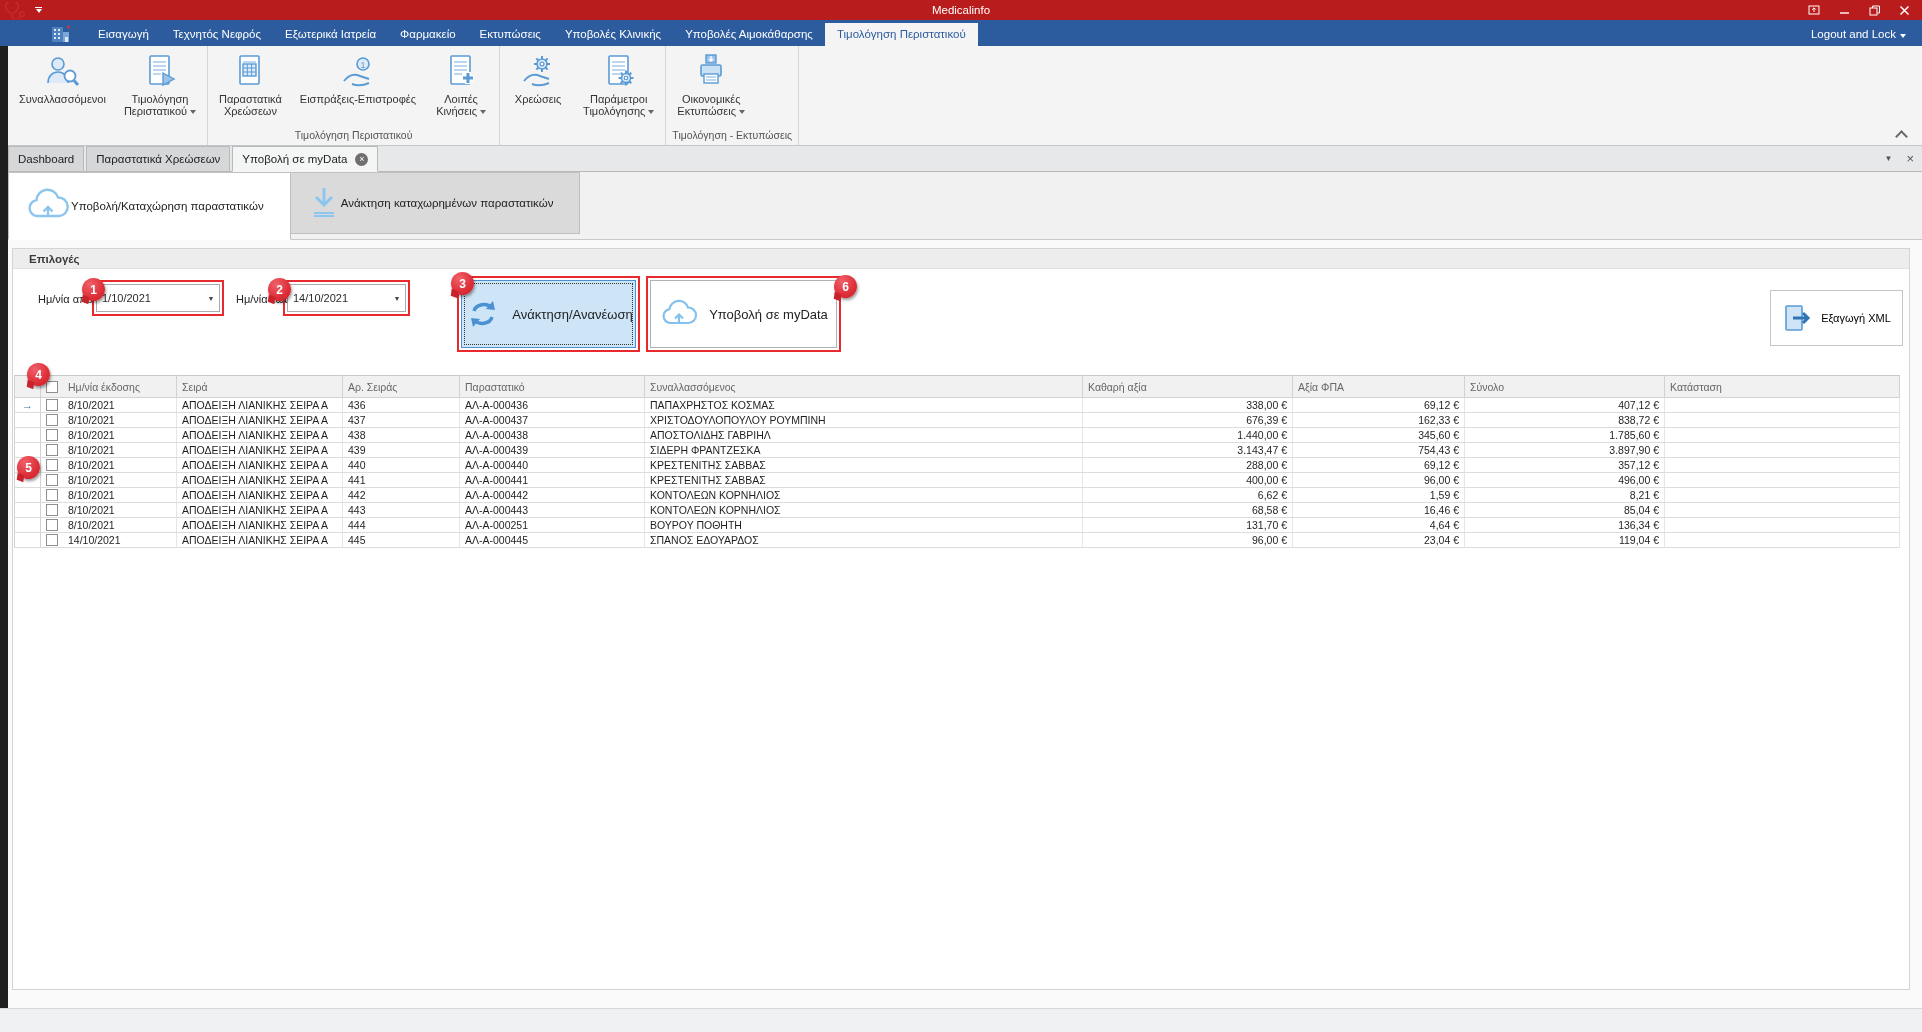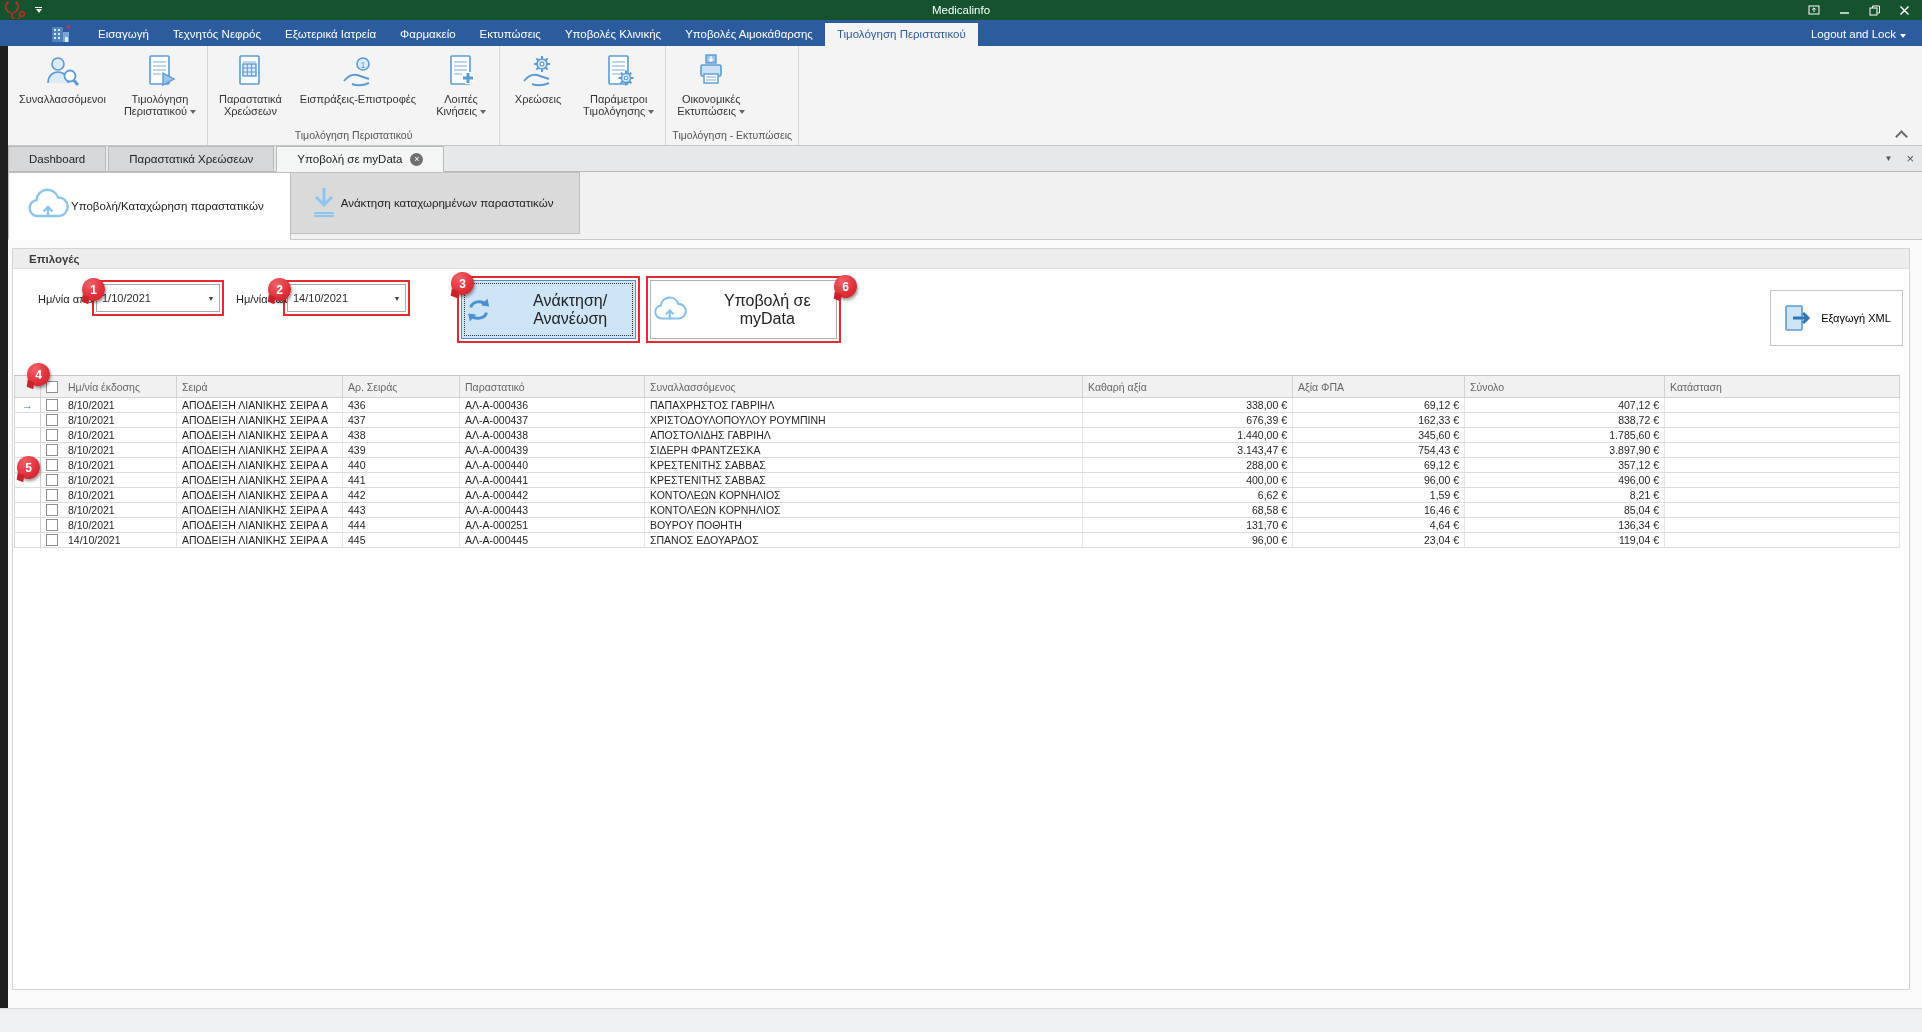--- a/index.html
+++ b/index.html
@@ -1,21 +1,21 @@
 <!DOCTYPE html>
 <html><head>
 <meta charset="utf-8">
 <style>
   * { margin:0; padding:0; box-sizing:border-box; }
   html,body { width:1922px; height:1032px; overflow:hidden;
     font-family:"Liberation Sans","DejaVu Sans",sans-serif; font-size:11px; color:#2b2b2b;
     background:#f2f2f2; position:relative; }
 
   
-  .titlebar { position:absolute; left:0; top:0; width:100%; height:20px; background:#14532d;
+  .titlebar { position:absolute; left:0; top:0; width:100%; height:20px; background:#b91c1c;
     display:flex; align-items:center; color:#fff; }
   .titlebar .logo { margin-left:3px; width:26px; height:18px; }
   .qat-arrow { margin-left:6px; display:flex; flex-direction:column; align-items:center; cursor:pointer; }
   .qat-arrow .bar { width:7px; border-top:1px solid #fff; margin-bottom:1px; }
   .qat-arrow .tri { width:0; height:0; border-left:3px solid transparent; border-right:3px solid transparent; border-top:4px solid #fff; }
   .title-text { position:absolute; left:0; right:0; text-align:center; font-size:11.5px; }
   .winbtns { margin-left:auto; display:flex; gap:18px; margin-right:12px; z-index:2; }
   .winbtn { width:12px; height:12px; display:flex; align-items:center; justify-content:center; cursor:pointer; }
 
   
@@ -37,21 +37,21 @@
   .rbtn .lbl { text-align:center; font-size:11px; line-height:12px; color:#333; white-space:nowrap; }
   .rbtn .arrow { display:inline-block; width:0; height:0; border-left:3px solid transparent; border-right:3px solid transparent; border-top:4px solid #666; margin-left:3px; vertical-align:middle; }
   .rgroup-label { height:18px; text-align:center; font-size:10.5px; color:#555; line-height:16px; white-space:nowrap; padding:0 6px; }
   .ribbon-collapse { position:absolute; right:16px; bottom:7px; width:9px; height:9px; cursor:pointer; }
   .ribbon-collapse::before { content:""; position:absolute; left:0; top:3px; width:7px; height:7px;
     border-left:2px solid #6a6a6a; border-top:2px solid #6a6a6a; transform:rotate(45deg); }
 
   
   .doctabs { position:absolute; left:8px; top:146px; right:0; height:26px; background:#e7e8e9;
     border-bottom:1px solid #b9babb; display:flex; align-items:flex-end; }
-  .dtab { height:25px; display:flex; align-items:center; padding:0 20px; background:#d6d7d8;
+  .dtab { height:25px; display:flex; align-items:center; padding:0 9px; background:#d6d7d8;
     border:1px solid #b9babb; border-bottom:none; margin-right:2px; font-size:11.5px; color:#222; cursor:pointer; }
   .dtab.active { background:#f4f5f5; height:26px; margin-bottom:-1px; border-bottom:1px solid #f4f5f5; }
   .dtab .closer { width:13px; height:13px; border-radius:50%; background:#6f6f6f; color:#fff; font-size:9px;
     line-height:13px; text-align:center; margin-left:8px; cursor:pointer; }
   .doctabs-icons { margin-left:auto; margin-right:8px; display:flex; gap:14px; align-items:center; height:100%; color:#555; }
   .doctabs-icons .dd { font-size:8px; cursor:pointer; }
   .doctabs-icons .cl { font-size:13px; cursor:pointer; }
 
   
   .subtabs { position:absolute; left:8px; top:172px; right:0; height:68px; background:#f1f1f1;
@@ -64,22 +64,22 @@
   .content { position:absolute; left:8px; top:240px; right:0; bottom:24px; background:#fafafa; }
   .groupbox { position:absolute; left:4px; right:12px; top:8px; height:742px; background:#fff; border:1px solid #d4d4d4; }
   .gb-caption { height:20px; background:#ededee; border-bottom:1px solid #e0e0e0; font-weight:bold;
     color:#3a3a3a; font-size:11.5px; display:flex; align-items:center; padding-left:16px; }
 
   .opt-label { position:absolute; font-size:11px; color:#222; }
   .redbox { position:absolute; border:2px solid #e8292e; padding:2px; display:flex; background:transparent; }
   .datefield { width:124px; height:28px; border:1px solid #ababab; background:#fff; display:flex;
     align-items:center; padding-left:5px; font-size:11px; cursor:text; }
   .datefield .dd { margin-left:auto; width:16px; text-align:center; font-size:7px; color:#444; cursor:pointer; }
-  .bigbtn { height:59px; display:flex; align-items:center; justify-content:center; gap:10px;
-    font-size:16px; color:#222; background:#fff; border:1px solid #b2b2b2; cursor:pointer; }
+  .bigbtn { height:68px; display:flex; align-items:center; justify-content:center; gap:10px;
+    font-size:13px; color:#222; background:#fff; border:1px solid #b2b2b2; cursor:pointer; }
   .bigbtn.blue { background:#cde5f7; border:1px solid #4a90d2; outline:1px dotted #333; outline-offset:-4px; }
   .export-btn { position:absolute; left:1762px; top:50px; width:133px; height:56px; background:#fff;
     border:1px solid #c6c6c6; display:flex; align-items:center; justify-content:center; gap:9px;
     font-size:11px; cursor:pointer; }
 
   
   .pin { position:absolute; width:23px; height:23px; border-radius:50%;
     background:radial-gradient(circle at 35% 28%, #f0616a 0%, #dd2e37 60%, #c8232c 100%);
     color:#fff; font-weight:bold; font-size:12px; display:flex; align-items:center; justify-content:center;
     box-shadow:1px 2px 3px rgba(0,0,0,.4); z-index:60; }
@@ -449,21 +449,21 @@
           <td class="ind"><span class="cur-arrow">→</span></td>
           <td>
             <span class="cbwrap">
               <span class="cb"></span>
               <span>8/10/2021</span>
             </span>
           </td>
           <td>ΑΠΟΔΕΙΞΗ ΛΙΑΝΙΚΗΣ ΣΕΙΡΑ Α</td>
           <td>436</td>
           <td>ΑΛ-Α-000436</td>
-          <td>ΠΑΠΑΧΡΗΣΤΟΣ ΓΑΒΡΙΗΛ</td>
+          <td>ΠΑΠΑΧΡΗΣΤΟΣ ΚΟΣΜΑΣ</td>
           <td class="num">338,00 €</td>
           <td class="num">69,12 €</td>
           <td class="num">407,12 €</td>
           <td></td>
         </tr>
         <tr>
           <td class="ind"></td>
           <td>
             <span class="cbwrap">
               <span class="cb"></span>

